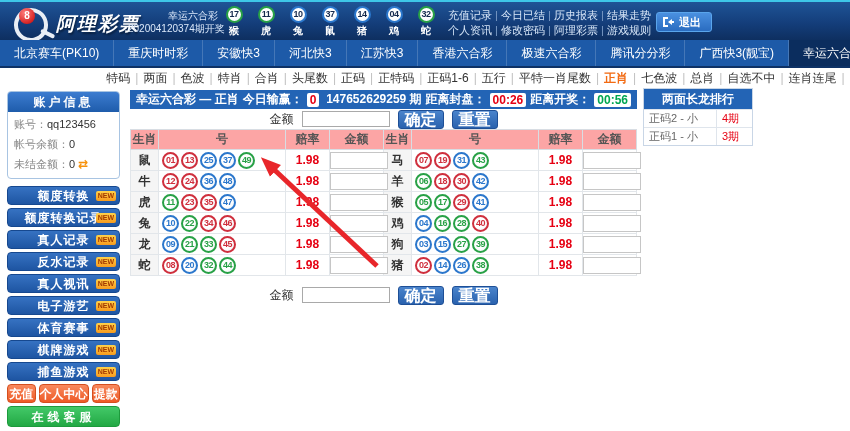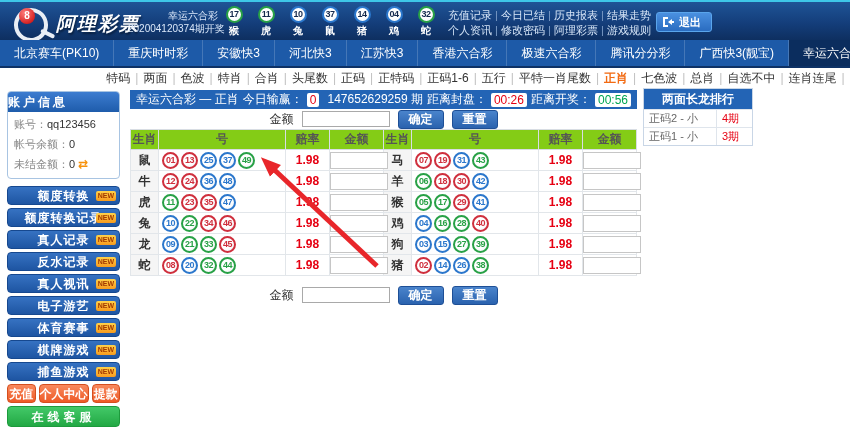--- a/index.html
+++ b/index.html
@@ -44,21 +44,21 @@
   
   .betnav{position:absolute;left:135px;top:68px;width:710px;height:20px;display:flex;
     align-items:center;justify-content:center;font-size:12px;white-space:nowrap}
   .bitem{color:#333;padding:0 4px;cursor:pointer}
   .bitem.active{color:#f26a12;font-weight:bold}
   .bsep{color:#c0c0c0;padding:0 1px}
   
   .sidebar{position:absolute;left:7px;top:91px;width:113px}
   .acct{border:1px solid #a8c4e2;border-radius:4px;background:#fff;overflow:hidden;margin-bottom:7px}
   .acct-h{height:20px;background:linear-gradient(#3c7cd0,#1e5cab);color:#fff;font-weight:bold;
-    font-size:12px;line-height:20px;letter-spacing:3px}
+    font-size:12px;text-align:center;line-height:20px;letter-spacing:3px}
   .acct-line{font-size:11px;padding:3px 6px 2px;white-space:nowrap}
   .alabel{color:#888}
   .avalue{color:#333}
   .refresh{color:#f7920b;font-weight:bold;font-size:12px;margin-left:3px;cursor:pointer}
   .sbtn{height:19px;margin-bottom:3px;background:linear-gradient(#3672c2,#1e55a2);
     border:1px solid #16488f;border-radius:4px;color:#fff;font-size:12px;font-weight:bold;
     text-align:center;line-height:19px;position:relative;letter-spacing:1px;cursor:pointer;box-sizing:border-box}
   .badge{position:absolute;right:3px;top:4px;height:10px;line-height:10px;padding:0 2px;
     background:linear-gradient(#ffd24a,#f79b1e);border-radius:2px;color:#a33a00;
     font-size:7px;font-weight:bold;letter-spacing:0}
@@ -66,33 +66,33 @@
   .qbtn{flex:1;height:19px;background:linear-gradient(#f8895e,#ee5a26);border:1px solid #d54e1e;
     border-radius:4px;color:#fff;font-size:12px;font-weight:bold;text-align:center;
     line-height:19px;cursor:pointer;box-sizing:border-box;white-space:nowrap}
   .qbtn.wide{flex:1.7}
   .service{height:21px;background:linear-gradient(#43c968,#22a844);border:1px solid #1d9a3c;
     border-radius:4px;color:#fff;font-size:12px;font-weight:bold;text-align:center;
     line-height:21px;letter-spacing:4px;margin-bottom:4px;cursor:pointer;box-sizing:border-box}
   
   .main{position:absolute;left:130px;top:90px;width:507px}
   .mhead{height:19px;background:#2364b5;color:#fff;display:flex;justify-content:space-between;
-    align-items:center;padding:0 6px;font-size:12px;font-weight:normal;white-space:nowrap}
+    align-items:center;padding:0 6px;font-size:12px;font-weight:bold;white-space:nowrap}
   .mh-left,.mh-right{display:flex;align-items:center;gap:4px}
   .box{background:#fff;padding:0 3px;border-radius:2px;height:14px;line-height:14px;display:inline-block}
   .val-red{color:#e60012}
   .val-green{color:#00a651}
   .controls{display:flex;justify-content:center;align-items:center;gap:8px;height:20px;margin:0}
   .amt-label{font-size:12px;color:#333}
   .amt-input{width:88px;height:16px;border:1px solid #a9a9a9;background:#fff;box-sizing:border-box}
   .cbtn{width:46px;height:19px;background:linear-gradient(#4a84cc,#2a62ae);border:1px solid #1e4f96;
-    border-radius:3px;color:#fff;font-size:12px;font-weight:bold;text-align:center;
+    border-radius:3px;color:#fff;font-size:16px;font-weight:bold;text-align:center;
     line-height:17px;cursor:pointer;padding:0;box-sizing:border-box}
   .bet-table{width:507px;border-collapse:collapse;font-size:12px;table-layout:fixed}
-  .bet-table th{border:1px solid #d8dde3;background:#84cc16;color:#555;font-weight:bold;height:19px;padding:0}
+  .bet-table th{border:1px solid #d8dde3;background:#fca5a5;color:#555;font-weight:bold;height:19px;padding:0}
   .bet-table td{border:1px solid #e2e6ea;height:20px;padding:0}
   td.z{background:#f5f5f5;text-align:center;font-weight:bold;color:#333}
   td.balls{padding-left:3px}
   td.balls .ball{margin-right:2px}
   td.odds{color:#e60012;font-weight:bold;text-align:center}
   td.amt{text-align:center}
   td.amt input{width:52px;height:13px;border:1px solid #c6c6c6;box-sizing:content-box}
   .controls2{margin-top:9px}
   
   .rpanel{position:absolute;left:643px;top:88px;width:110px;border:1px solid #c9d6e6;background:#fff;box-sizing:border-box}

